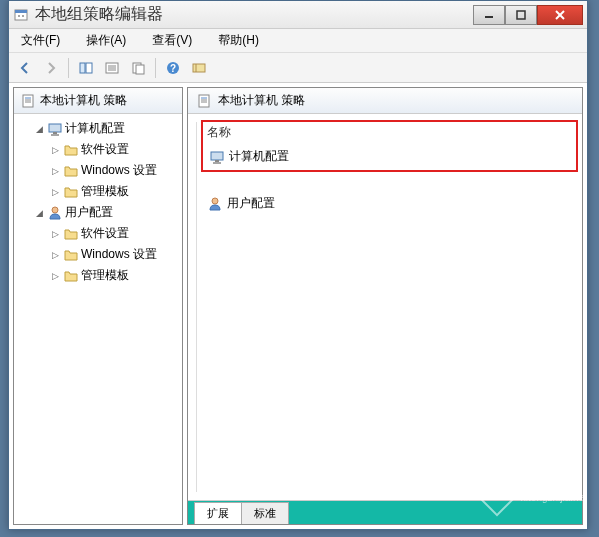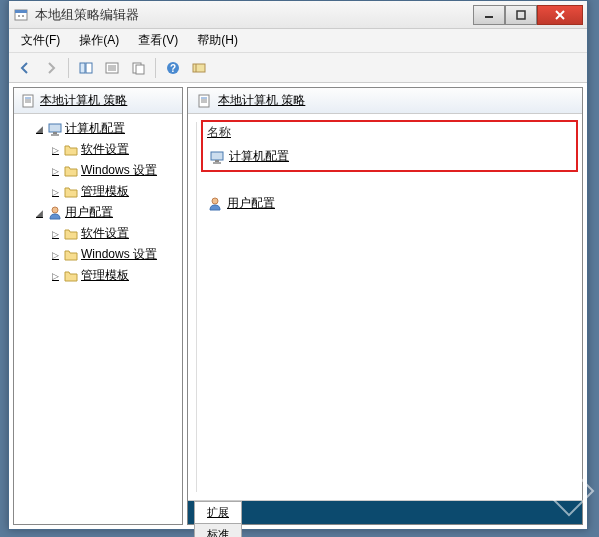--- a/index.html
+++ b/index.html
@@ -1,46 +1,46 @@
 <!DOCTYPE html>
 <html><head>
 <meta charset="utf-8">
 <style>
 * { box-sizing: border-box; margin: 0; padding: 0; }
 body { font-family: "Microsoft YaHei", "SimSun", Tahoma, sans-serif; font-size: 12px; background: #5a7a9a; width: 599px; height: 537px; overflow: hidden; position: relative; }
 .window { position: absolute; left: 8px; top: 0; width: 580px; height: 530px; background: #fff; border: 1px solid #4a6a8a; box-shadow: 0 0 8px rgba(0,0,0,0.3); }
 .titlebar { height: 28px; background: linear-gradient(to bottom, #f8f8f8, #e8e8e8); display: flex; align-items: center; padding: 0 4px; border-bottom: 1px solid #ccc; }
 .titlebar-icon { width: 16px; height: 16px; margin-right: 6px; display: inline-flex; align-items: center; justify-content: center; }
-.titlebar-text { flex: 1; font-size: 13px; color: #333; }
+.titlebar-text { flex: 1; font-size: 16px; color: #333; }
 .winbtns { display: flex; gap: 0; }
 .winbtn { width: 32px; height: 20px; border: 1px solid #888; background: linear-gradient(to bottom, #f0f0f0, #d0d0d0); display: flex; align-items: center; justify-content: center; font-size: 10px; cursor: pointer; }
 .winbtn.close { width: 46px; background: linear-gradient(to bottom, #e84c3d, #c0392b); color: #fff; border-color: #a03020; }
-.menubar { height: 24px; display: flex; align-items: center; padding: 0 6px; gap: 7px; background: #f4f4f4; border-bottom: 1px solid #ddd; }
+.menubar { height: 24px; display: flex; align-items: center; padding: 0 6px; gap: 14px; background: #f4f4f4; border-bottom: 1px solid #ddd; }
 .menuitem { padding: 2px 6px; cursor: pointer; }
 .toolbar { height: 30px; display: flex; align-items: center; padding: 0 4px; gap: 2px; background: #f4f4f4; border-bottom: 1px solid #ccc; }
 .tbtn { width: 24px; height: 24px; display: flex; align-items: center; justify-content: center; border: 1px solid transparent; cursor: pointer; }
 .tsep { width: 1px; height: 20px; background: #ccc; margin: 0 3px; }
-.content { display: flex; height: calc(100% - 82px); text-decoration: underline; }
+.content { display: flex; height: calc(100% - 82px); }
 .treepane { width: 170px; border: 1px solid #888; margin: 4px 2px 4px 4px; background: #fff; overflow: auto; }
 .tree-header { background: linear-gradient(to bottom, #fdfdfd, #e8eef5); border-bottom: 1px solid #ccc; padding: 4px 6px; display: flex; align-items: center; gap: 4px; }
 .tree-body { padding: 4px 2px; }
 .tree-node { display: flex; align-items: center; padding: 2px 0 2px 2px; gap: 2px; cursor: pointer; white-space: nowrap; }
 .tree-child { padding-left: 18px; }
 .tree-gchild { padding-left: 34px; }
 .expander { width: 11px; height: 11px; display: inline-flex; align-items: center; justify-content: center; font-size: 9px; color: #666; }
 .node-icon { width: 16px; height: 16px; display: inline-flex; align-items: center; justify-content: center; }
 .detailpane { flex: 1; border: 1px solid #888; margin: 4px 4px 4px 2px; background: #fff; display: flex; flex-direction: column; }
 .detail-header { background: linear-gradient(to bottom, #fdfdfd, #e8eef5); border-bottom: 1px solid #ccc; padding: 4px 8px; display: flex; align-items: center; gap: 6px; }
 .detail-body { flex: 1; display: flex; padding: 8px; }
 .detail-left { width: 178px; padding-right: 8px; }
 .detail-right { flex: 1; border-left: 1px solid #ddd; padding-left: 8px; }
 .col-header { font-weight: normal; color: #333; padding-bottom: 4px; }
 .list-item { display: flex; align-items: center; gap: 4px; padding: 3px 2px; cursor: pointer; }
 .highlight { border: 2px solid #e02020; padding: 2px 4px; margin: -2px -4px 20px -4px; }
-.detail-tabs { border-top: 1px solid #ccc; height: 24px; display: flex; align-items: flex-start; padding-left: 6px; background: #0c4a6e; flex-direction: column; }
+.detail-tabs { border-top: 1px solid #ccc; height: 24px; display: flex; align-items: flex-end; padding-left: 6px; background: #14b8a6; }
 .dtab { padding: 3px 12px; border: 1px solid #aaa; border-bottom: none; background: #fff; font-size: 11px; cursor: pointer; margin-right: -1px; }
 .dtab.inactive { background: #eee; }
 .watermark { position: absolute; right: 12px; bottom: 28px; opacity: 0.55; color: #fff; display: flex; align-items: center; gap: 6px; pointer-events: none; }
 .wm-icon { width: 36px; height: 36px; border: 2px solid #fff; transform: rotate(45deg); display: flex; align-items: center; justify-content: center; }
 .wm-text { display: flex; flex-direction: column; font-size: 12px; line-height: 1.2; }
 svg { display: block; }
 </style>
 </head>
 <body>
 
@@ -269,13 +269,17 @@
 
   </div>
 </div>
 
 <div class="watermark">
   <div class="wm-icon">
       <svg width="18" height="18" style="transform:rotate(-45deg)">
         <path d="M2 9 L9 3 L16 9 L16 16 L2 16 Z" fill="none" stroke="#fff" stroke-width="1.5"></path>
       </svg>
     </div>
+  <div class="wm-text">
+    <span>系统之家</span>
+    <span style="font-size:10px">xitongzhijia.net</span>
+  </div>
 </div>
 
 </body></html>

